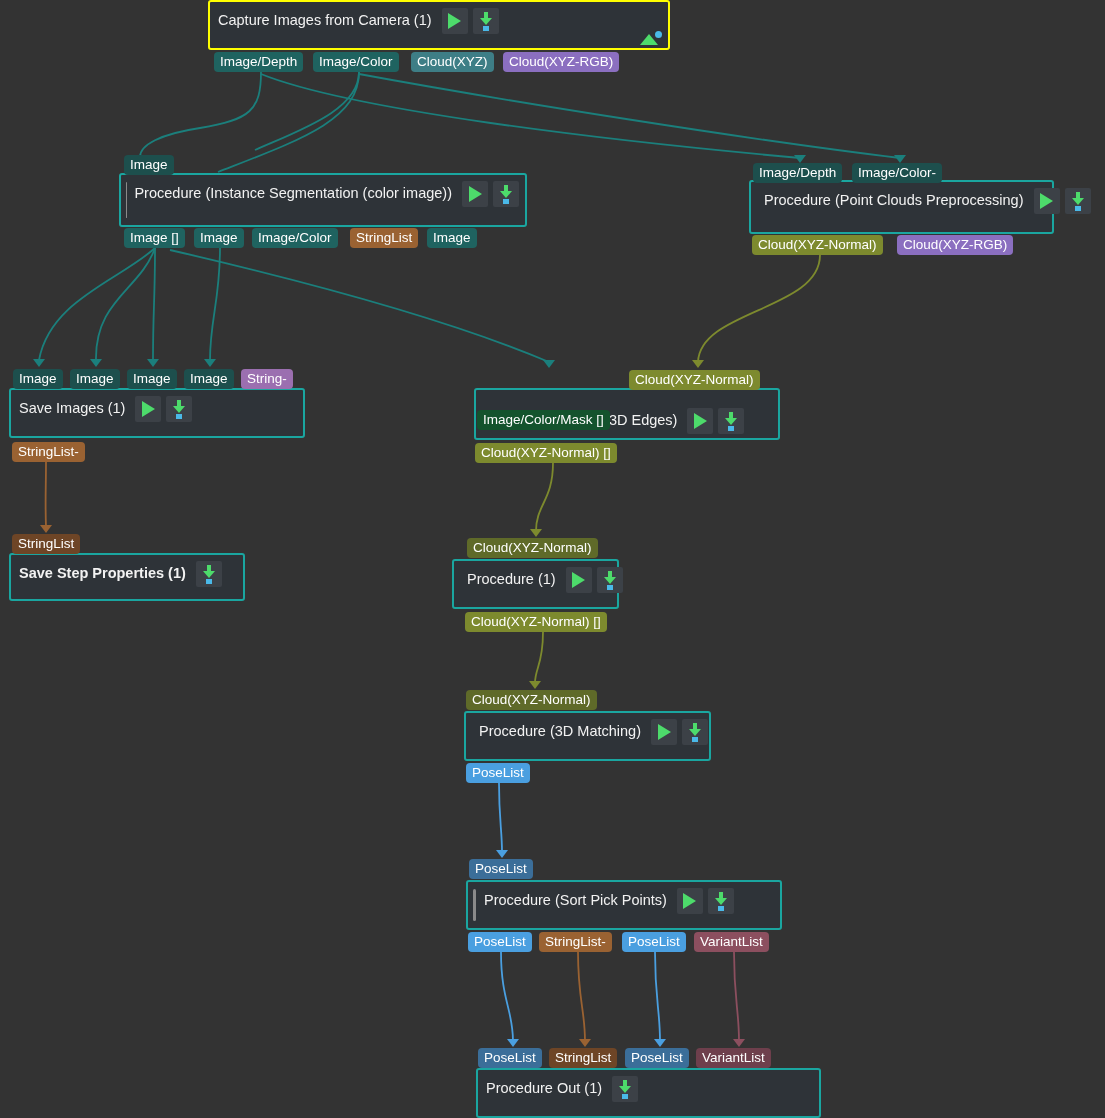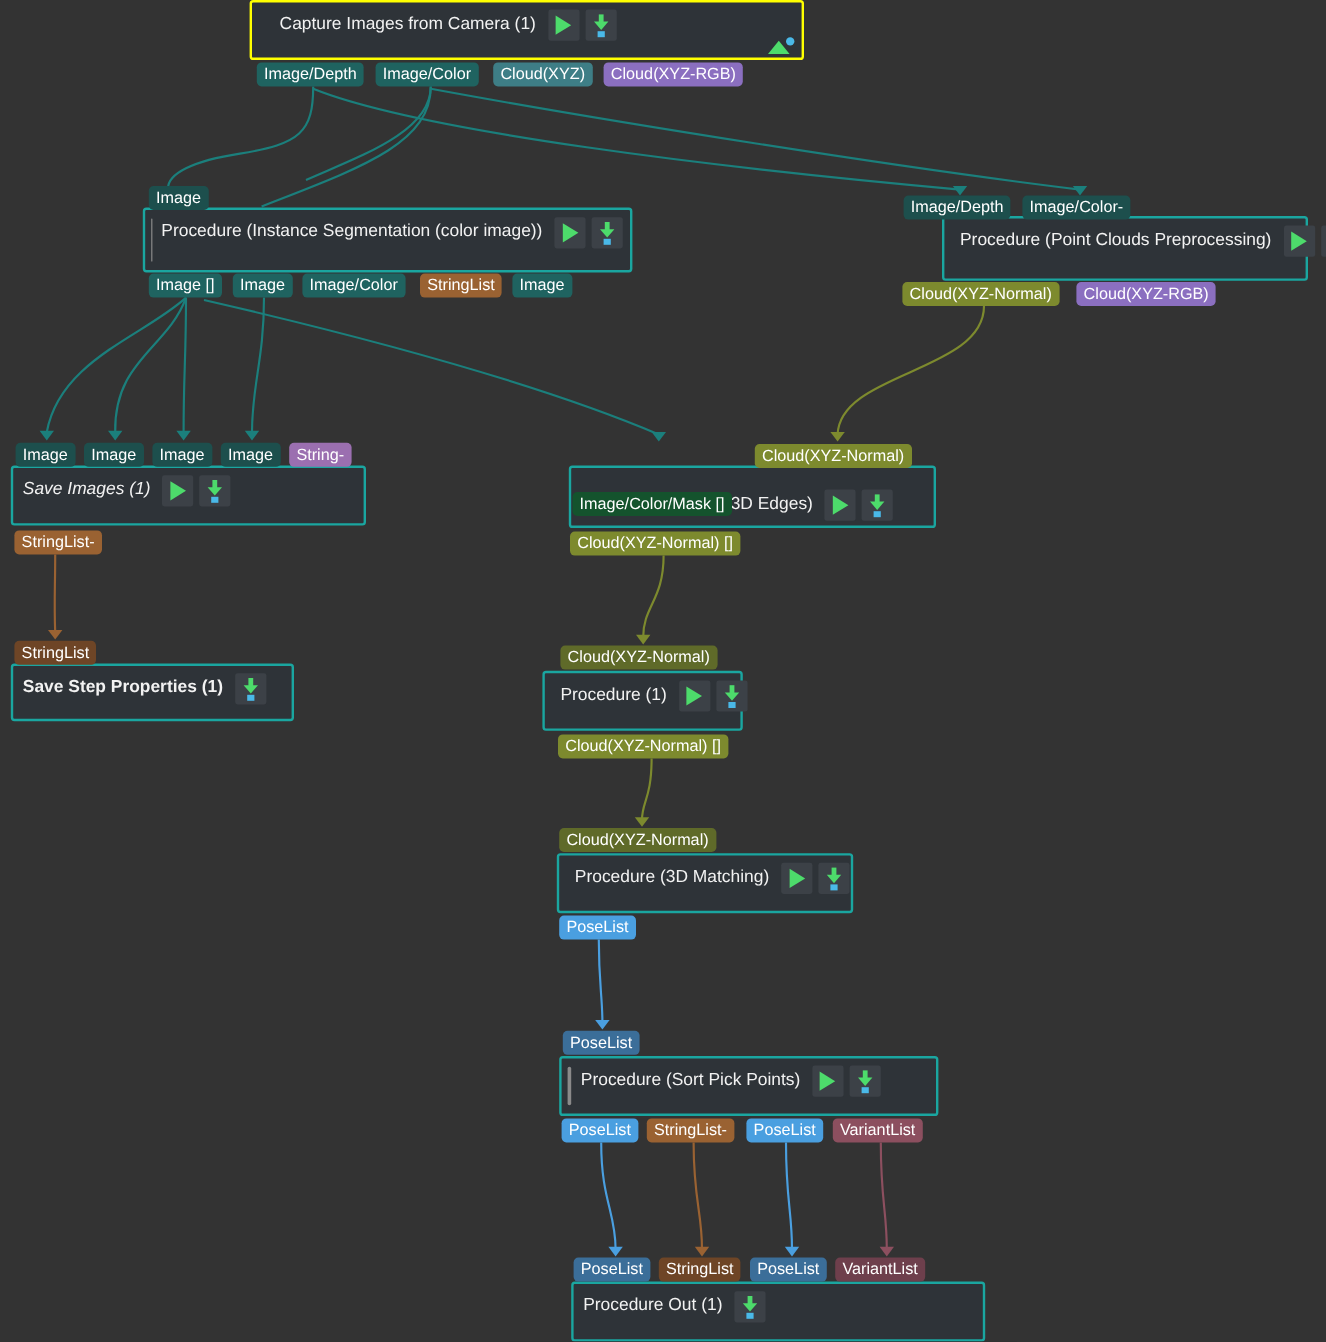--- a/index.html
+++ b/index.html
@@ -157,21 +157,21 @@
       <path d="M 655 952 C 655 1000 660 1010 660 1041" stroke="#4a9fe0" stroke-width="1.8" fill="none"></path>
       <path d="M 654 1039 L 666 1039 L 660 1047 Z" fill="#4a9fe0"></path>
       <path d="M 734 952 C 734 1000 739 1010 739 1041" stroke="#8c4f5f" stroke-width="1.8" fill="none"></path>
       <path d="M 733 1039 L 745 1039 L 739 1047 Z" fill="#8c4f5f"></path>
     </svg>
   <div id="nodes-layer">
       <div class="port" style="left: 214px; top: 52px; background: rgb(31, 99, 96);">Image/Depth</div>
       <div class="port" style="left: 313px; top: 52px; background: rgb(31, 99, 96);">Image/Color</div>
       <div class="port" style="left: 411px; top: 52px; background: rgb(62, 126, 134);">Cloud(XYZ)</div>
       <div class="port" style="left: 503px; top: 52px; background: rgb(139, 111, 192);">Cloud(XYZ-RGB)</div>
-      <div class="node highlight" style="left: 208px; top: 0px; width: 462px; height: 50px; padding-left: 15px;">
+      <div class="node highlight" style="left: 208px; top: 0px; width: 462px; height: 50px;">
         <div class="node-body">
           <div class="node-title">Capture Images from Camera (1)</div>
           <div class="node-btns">
             <div class="nbtn">
               <div class="play-tri"></div>
             </div>
             <div class="nbtn">
               <div class="dl-icon">
                 <div class="dl-stem"></div>
                 <div class="dl-head"></div>
@@ -206,21 +206,21 @@
                 <div class="dl-base"></div>
               </div>
             </div>
           </div>
         </div>
       </div>
       <div class="port" style="left: 753px; top: 163px; background: rgb(29, 79, 77);">Image/Depth</div>
       <div class="port" style="left: 852px; top: 163px; background: rgb(29, 79, 77);">Image/Color-</div>
       <div class="port" style="left: 752px; top: 235px; background: rgb(125, 138, 46);">Cloud(XYZ-Normal)</div>
       <div class="port" style="left: 897px; top: 235px; background: rgb(139, 111, 192);">Cloud(XYZ-RGB)</div>
-      <div class="node" style="left: 749px; top: 180px; width: 305px; height: 54px; margin-left: 36px;">
+      <div class="node" style="left: 749px; top: 180px; width: 305px; height: 54px;">
         <div class="node-accent"></div>
         <div class="node-body">
           <div class="node-title">Procedure (Point Clouds Preprocessing)</div>
           <div class="node-btns">
             <div class="nbtn">
               <div class="play-tri"></div>
             </div>
             <div class="nbtn">
               <div class="dl-icon">
                 <div class="dl-stem"></div>
@@ -230,21 +230,21 @@
             </div>
           </div>
         </div>
       </div>
       <div class="port" style="left: 13px; top: 369px; background: rgb(29, 79, 77);">Image</div>
       <div class="port" style="left: 70px; top: 369px; background: rgb(29, 79, 77);">Image</div>
       <div class="port" style="left: 127px; top: 369px; background: rgb(29, 79, 77);">Image</div>
       <div class="port" style="left: 184px; top: 369px; background: rgb(29, 79, 77);">Image</div>
       <div class="port" style="left: 241px; top: 369px; background: rgb(155, 111, 176); text-align: right;">String-</div>
       <div class="port" style="left: 12px; top: 442px; background: rgb(154, 98, 50);">StringList-</div>
-      <div class="node" style="left: 9px; top: 388px; width: 296px; height: 50px; font-style: italic;">
+      <div class="node" style="left: 9px; top: 388px; width: 296px; height: 50px;">
         <div class="node-body">
           <div class="node-title">Save Images (1)</div>
           <div class="node-btns">
             <div class="nbtn">
               <div class="play-tri"></div>
             </div>
             <div class="nbtn">
               <div class="dl-icon">
                 <div class="dl-stem"></div>
                 <div class="dl-head"></div>

